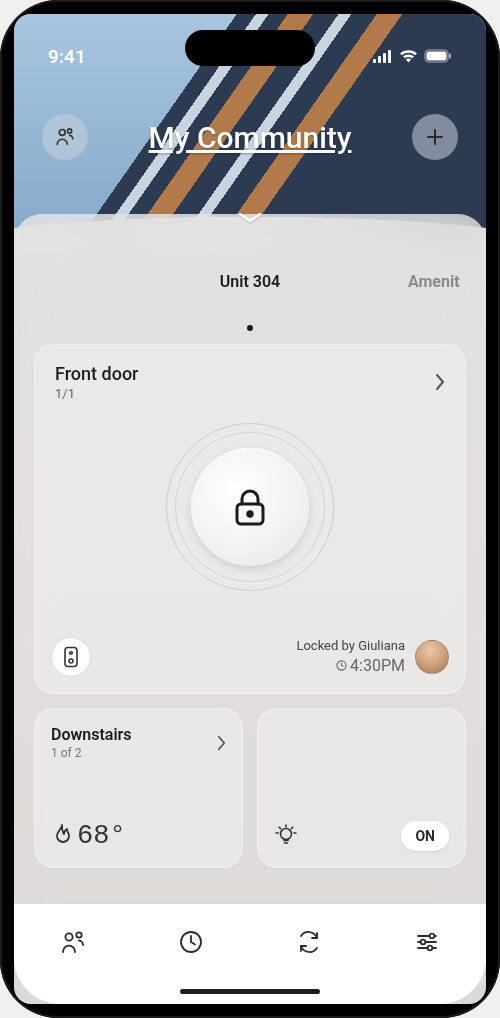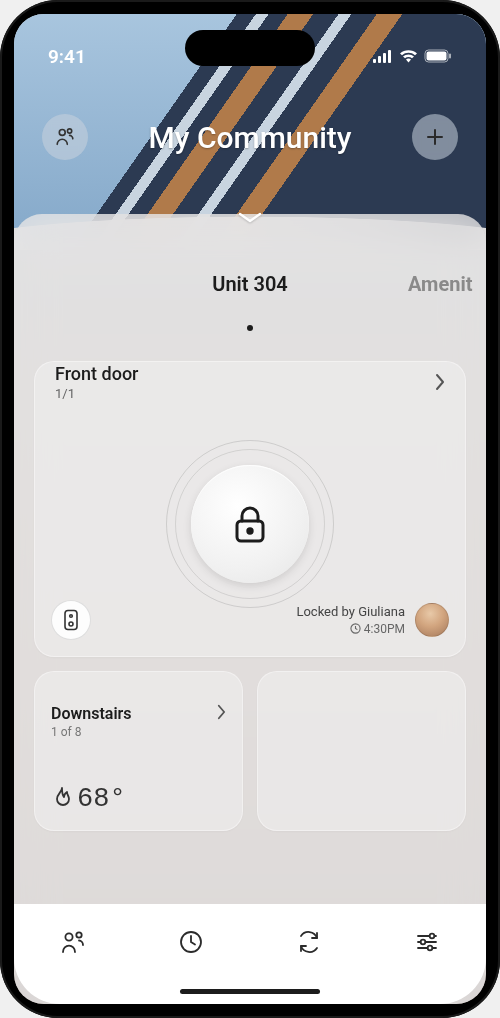--- a/index.html
+++ b/index.html
@@ -15,21 +15,21 @@
     height: 1018px;
     background: #000;
     border-radius: 58px;
     padding: 14px;
     position: relative;
     box-shadow: 0 0 0 2px #1a1a1a inset;
   }
   .screen {
     width: 100%;
     height: 100%;
-    border-radius: 30px;
+    border-radius: 17px;
     overflow: hidden;
     position: relative;
     background: linear-gradient(180deg, #c8d4e0 0%, #d4d0cc 40%, #cfc5c0 70%, #c2b8b4 100%);
   }
   .notch {
     position: absolute;
     top: 16px;
     left: 50%;
     transform: translateX(-50%);
     width: 130px;
@@ -90,20 +90,21 @@
   .circ-btn {
     width: 46px; height:46px; border-radius:50%;
     background: rgba(200,210,220,0.55);
     backdrop-filter: blur(4px);
     display:flex; align-items:center; justify-content:center;
     color:#2a2a2a;
   }
   .header-title {
     color:#fff; font-size:30px; font-weight:500;
     text-shadow: 0 1px 2px rgba(0,0,0,0.3);
+    text-decoration: underline;
   }
   
   .sheet {
     position:absolute;
     top: 200px; left:0; right:0; bottom:0;
     background: rgba(232,230,230,0.72);
     backdrop-filter: blur(20px);
     border-radius: 28px 28px 0 0;
   }
   .sheet-grabber {
@@ -113,44 +114,43 @@
   }
   .tabs-row {
     position:relative;
     margin-top: 58px;
     height: 40px;
     white-space:nowrap;
     overflow:hidden;
   }
   .tab {
     display:inline-block;
-    font-size:20px;
+    font-size:16px;
     color:#8a8a8a;
     padding: 0 18px;
   }
   .tab.active { color:#1c1c1c; font-weight:600; }
   .tab-center { position:absolute; left:50%; transform:translateX(-50%); }
   .tab-right { position:absolute; left: calc(50% + 140px); font-weight: bold; }
   .dot-row { text-align:center; margin-top:4px; }
   .dot { display:inline-block; width:6px; height:6px; border-radius:50%; background:#1c1c1c; }
   .cards {
     position:absolute;
     top: 130px; left:20px; right:20px;
   }
   .card {
     background: rgba(238,237,237,0.65);
     border-radius: 20px;
     border: 1px solid rgba(255,255,255,0.4);
     box-shadow: 0 1px 2px rgba(0,0,0,0.03);
   }
   .main-card {
-    height: 296px;
-    padding: 1px 20px;
+    height: 350px;
+    padding: 18px 20px;
     position:relative;
-    margin-top:17px;
   }
   .card-head { display:flex; justify-content:space-between; align-items:center; }
   .card-title { font-size:18px; font-weight:500; color:#1c1c1c; }
   .card-sub { font-size:13px; color:#666; margin-top:2px; }
   .chev { color:#555; }
   .lock-ring {
     position:absolute; top:78px; left:50%; transform:translateX(-50%);
     width:168px; height:168px;
     border-radius:50%;
     border: 1px solid rgba(0,0,0,0.12);
@@ -174,29 +174,29 @@
   }
   .mini-circ {
     width:40px; height:40px; border-radius:50%;
     background:#fdfdfd;
     border:1px solid rgba(0,0,0,0.12);
     display:flex; align-items:center; justify-content:center;
     color:#333;
   }
   .locked-by { display:flex; align-items:center; gap:10px; }
   .locked-txt { text-align:left; font-size:13px; color:#444; line-height:1.35; }
-  .locked-txt .t2 { color:#666; font-size:12px; display:flex; align-items:center; justify-content:flex-end; gap:3px; }
+  .locked-txt .t2 { color:#666; font-size:16px; display:flex; align-items:center; justify-content:flex-end; gap:3px; }
   .avatar {
     width:34px; height:34px; border-radius:50%;
     background: radial-gradient(circle at 45% 30%, #e8c9a8 0%, #d2a57f 45%, #a4785a 100%);
     border:1px solid rgba(0,0,0,0.1);
   }
   .row2 { display:flex; gap:14px; margin-top:14px; }
   .small-card { flex:1; padding:16px 16px 18px; position:relative; height:160px; }
-  .sc-head { display:flex; justify-content:space-between; align-items:flex-start;margin-top:16px; }
+  .sc-head { display:flex; justify-content:space-between; align-items:center; }
   .sc-title { font-size:16px; font-weight:600; color:#1c1c1c; }
   .sc-sub { font-size:12px; color:#777; margin-top:2px; }
   .sc-body { position:absolute; left:16px; right:16px; bottom:16px; display:flex; align-items:center; justify-content:space-between;}
   .temp { font-size:27px; color:#333; display:flex; align-items:center; gap:4px;font-family:Liberation Mono, monospace;}
   .on-pill {
     background:#fff; color:#2a2a2a; font-weight:700; font-size:14px;
     padding:7px 14px; border-radius: 18px;
     box-shadow: 0 1px 2px rgba(0,0,0,0.1);
   }
   .bottom-nav {
@@ -339,41 +339,53 @@
               <div class="avatar"></div>
             </div>
           </div>
         </div>
 
         <div class="row2">
           <div class="card small-card">
             <div class="sc-head">
               <div>
                 <div class="sc-title">Downstairs</div>
-                <div class="sc-sub">1 of 8</div>
+                <div class="sc-sub">1 of 2</div>
               </div>
               <span class="chev">
                 <svg width="9" height="16" viewBox="0 0 10 18">
                     <path d="M2 2l6 7-6 7" fill="none" stroke="#555" stroke-width="2" stroke-linecap="round" stroke-linejoin="round"></path>
                   </svg>
               </span>
             </div>
             <div class="sc-body">
               <div class="temp">
                 <span>
                   <svg width="22" height="26" viewBox="0 0 22 26" fill="none" stroke="#333" stroke-width="1.8" stroke-linecap="round" stroke-linejoin="round">
                       <path d="M11 2c0 4-5 6-5 11a6 6 0 0 0 12 0c0-3-2-4-2-7 0 0-3 2-3 5 0 0-2-2-2-9z"></path>
                     </svg>
                 </span>
                 <span>68°</span>
               </div>
             </div>
           </div>
 
           <div class="card small-card">
+            <div class="sc-body">
+              <span>
+                <svg width="24" height="26" viewBox="0 0 24 26" fill="none" stroke="#333" stroke-width="1.6" stroke-linecap="round">
+                    <circle cx="12" cy="11" r="5.5"></circle>
+                    <path d="M10 17.5h4M10.5 20h3"></path>
+                    <path d="M12 2v2M4 10H2M22 10h-2M5.2 4.2l1.4 1.4M18.8 4.2l-1.4 1.4"></path>
+                  </svg>
+              </span>
+              <div class="on-pill">
+                <span>ON</span>
+              </div>
+            </div>
           </div>
         </div>
       </div>
     </div>
 
     <div class="bottom-nav">
       <div class="nav-item">
         <span>
           <svg width="28" height="28" viewBox="0 0 28 28" fill="none" stroke="#2b2b2b" stroke-width="1.8" stroke-linecap="round" stroke-linejoin="round">
               <circle cx="10" cy="9" r="3.6"></circle>

